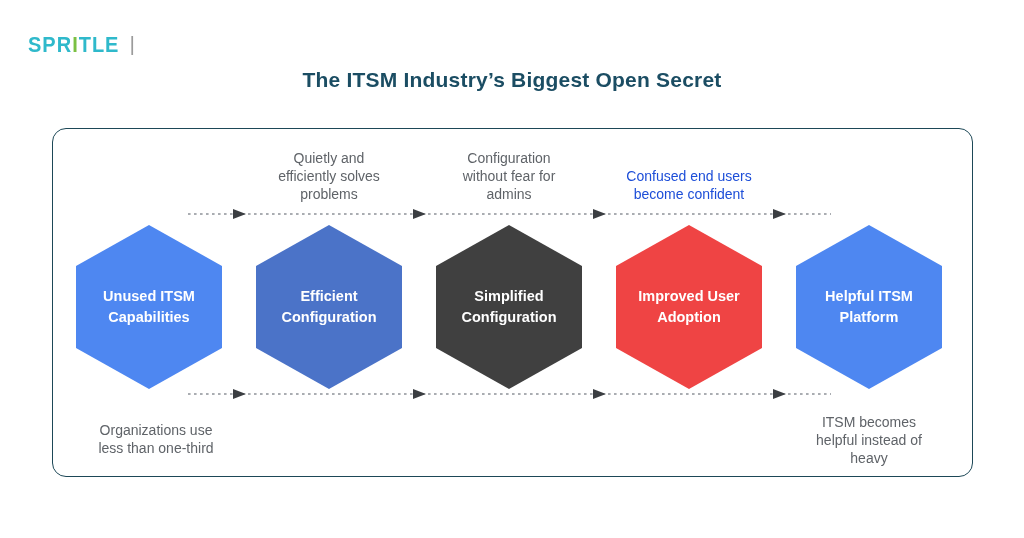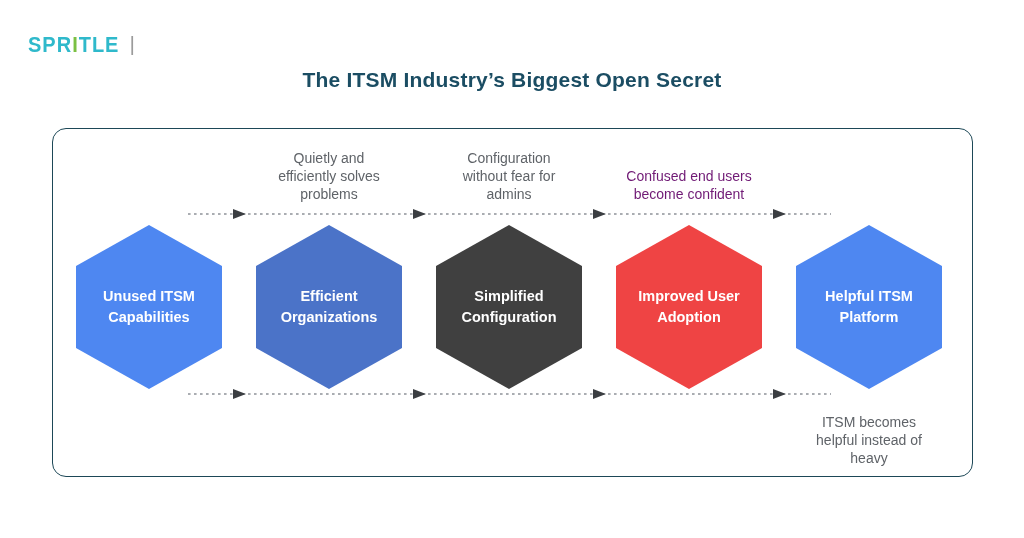--- a/index.html
+++ b/index.html
@@ -129,38 +129,38 @@
   <h1 class="title" style="color: rgb(27, 77, 99);">The ITSM Industry’s Biggest Open Secret</h1>
 
   <section class="panel" style="border-color: rgb(29, 72, 87);">
 
     <div class="cap cap-1" style="color: rgb(95, 99, 104);">Quietly and
 efficiently solves
 problems</div>
     <div class="cap cap-2" style="color: rgb(95, 99, 104);">Configuration
 without fear for
 admins</div>
-    <div class="cap cap-3" style="color: #701a75;">Confused end users
+    <div class="cap cap-3" style="color: #1d4ed8;">Confused end users
 become confident</div>
 
     <svg class="flow flow-top" viewBox="0 0 921 14">
       <line class="flow-dash" x1="135" y1="7" x2="778" y2="7" stroke-width="1.6" stroke-dasharray="2.6 3.4" stroke="#8f9399"></line>
       <path class="flow-head" d="M180 2 L193 7 L180 12 Z" fill="#3b3e42"></path>
       <path class="flow-head" d="M360 2 L373 7 L360 12 Z" fill="#3b3e42"></path>
       <path class="flow-head" d="M540 2 L553 7 L540 12 Z" fill="#3b3e42"></path>
       <path class="flow-head" d="M720 2 L733 7 L720 12 Z" fill="#3b3e42"></path>
     </svg>
 
     <div class="hexagon hex-1" style="background: rgb(78, 135, 241);">
       <div class="hex-label" style="color: rgb(255, 255, 255);">Unused ITSM
 Capabilities</div>
     </div>
     <div class="hexagon hex-2" style="background: rgb(75, 115, 200);">
       <div class="hex-label" style="color: rgb(255, 255, 255);">Efficient
-Organizations</div>
+Configuration</div>
     </div>
     <div class="hexagon hex-3" style="background: #404040;">
       <div class="hex-label" style="color: rgb(255, 255, 255);">Simplified
 Configuration</div>
     </div>
     <div class="hexagon hex-4" style="background: #ef4444;">
       <div class="hex-label" style="color: rgb(255, 255, 255);">Improved User
 Adoption</div>
     </div>
     <div class="hexagon hex-5" style="background: rgb(78, 135, 241);">
@@ -169,18 +169,20 @@
     </div>
 
     <svg class="flow flow-bottom" viewBox="0 0 921 14">
       <line class="flow-dash" x1="135" y1="7" x2="778" y2="7" stroke-width="1.6" stroke-dasharray="2.6 3.4" stroke="#8f9399"></line>
       <path class="flow-head" d="M180 2 L193 7 L180 12 Z" fill="#3b3e42"></path>
       <path class="flow-head" d="M360 2 L373 7 L360 12 Z" fill="#3b3e42"></path>
       <path class="flow-head" d="M540 2 L553 7 L540 12 Z" fill="#3b3e42"></path>
       <path class="flow-head" d="M720 2 L733 7 L720 12 Z" fill="#3b3e42"></path>
     </svg>
 
+    <div class="note note-1" style="color: rgb(95, 99, 104);">Organizations use
+less than one-third</div>
     <div class="note note-5" style="color: rgb(95, 99, 104);">ITSM becomes
 helpful instead of
 heavy</div>
 
   </section>
 </div>
 
 </body></html>

